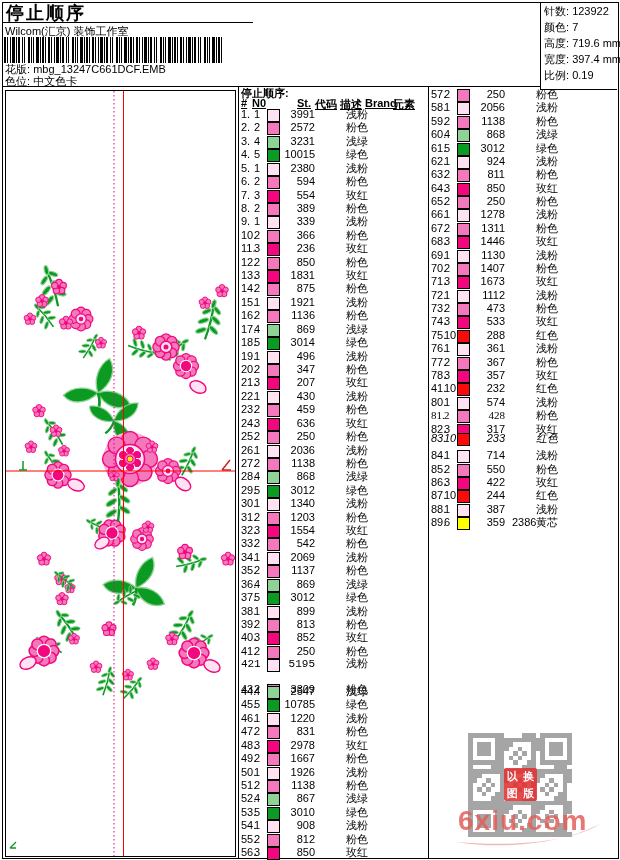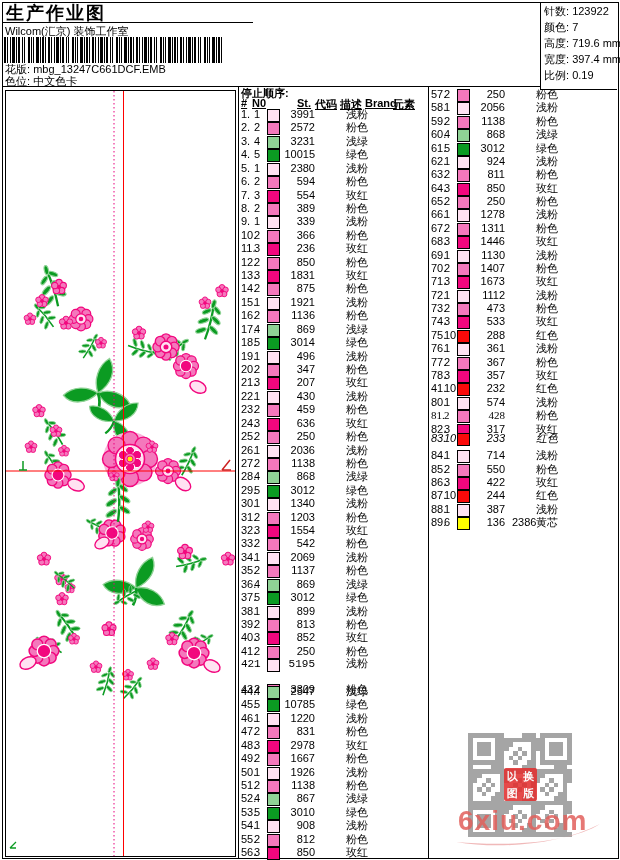--- a/index.html
+++ b/index.html
@@ -48,21 +48,21 @@
   .seal span{color:#fff;font-size:11px;line-height:16px;text-align:center;font-weight:bold;}
   .site{position:absolute;left:458px;top:805px;font-size:28px;font-weight:bold;color:#e2605c;
         letter-spacing:1px;opacity:.85;white-space:nowrap;}
   .swoosh{position:absolute;left:452px;top:816px;opacity:.7;}
 </style>
 </head>
 <body>
 
 <div class="abs" style="left:2px;top:2px;width:615px;height:855px;border:1px solid #000;"></div>
 
-<div class="title">生产作业图</div>
+<div class="title">停止顺序</div>
 <div class="hline" style="left:2px;top:22px;width:251px;"></div>
 <div class="studio">Wilcom(汇京) 装饰工作室</div>
 <div id="barcode">
     <div class="bar" style="flex: 0 0 2px;"></div>
     <div class="sp" style="flex: 0 0 1px;"></div>
     <div class="bar" style="flex: 0 0 1px;"></div>
     <div class="sp" style="flex: 0 0 2px;"></div>
     <div class="bar" style="flex: 0 0 1px;"></div>
     <div class="sp" style="flex: 0 0 1px;"></div>
     <div class="bar" style="flex: 0 0 3px;"></div>
@@ -1126,21 +1126,21 @@
       <span class="c cndl">1</span>
       <span class="sw" style="background: rgb(255, 226, 242);"></span>
       <span class="c cst">387</span>
       <span class="c ccode"></span>
       <span class="c cdesc">浅粉</span>
     </div>
     <div class="trow" style="top: 430.16px;">
       <span class="c cseq">89.</span>
       <span class="c cndl">6</span>
       <span class="sw" style="background: rgb(255, 255, 0);"></span>
-      <span class="c cst">136</span>
+      <span class="c cst">359</span>
       <span class="c ccode">2386</span>
       <span class="c cdesc">黄芯</span>
     </div>
   </div>
 
 <div id="qr">
     <div class="on"></div>
     <div class="on"></div>
     <div class="on"></div>
     <div class="on"></div>

